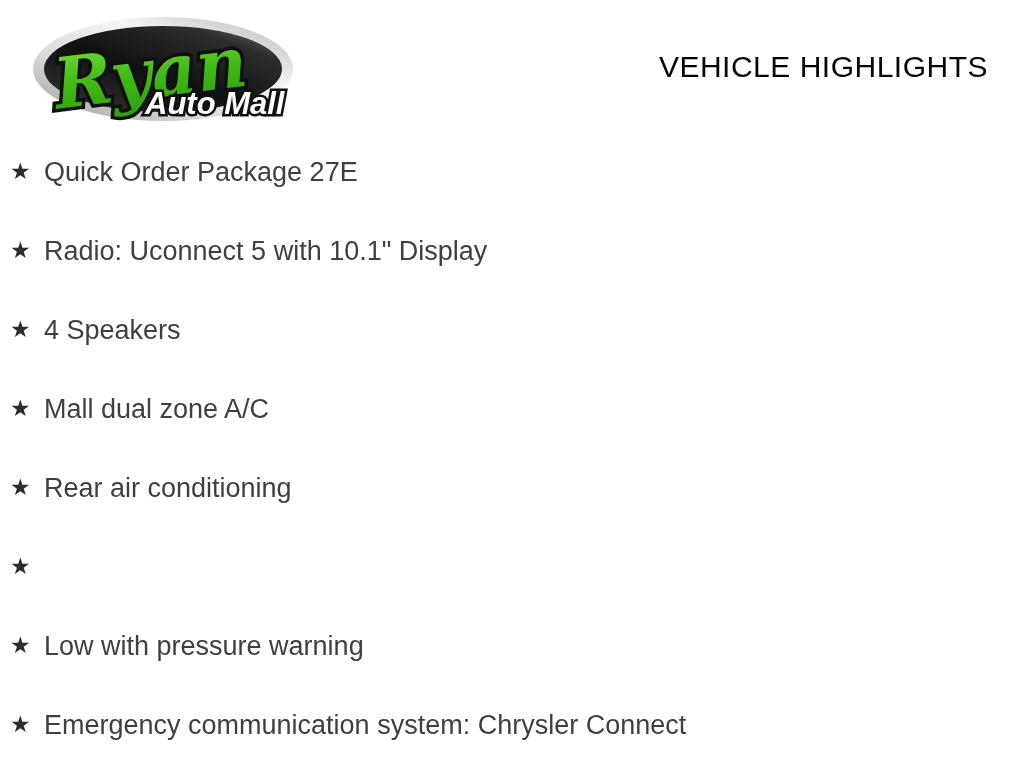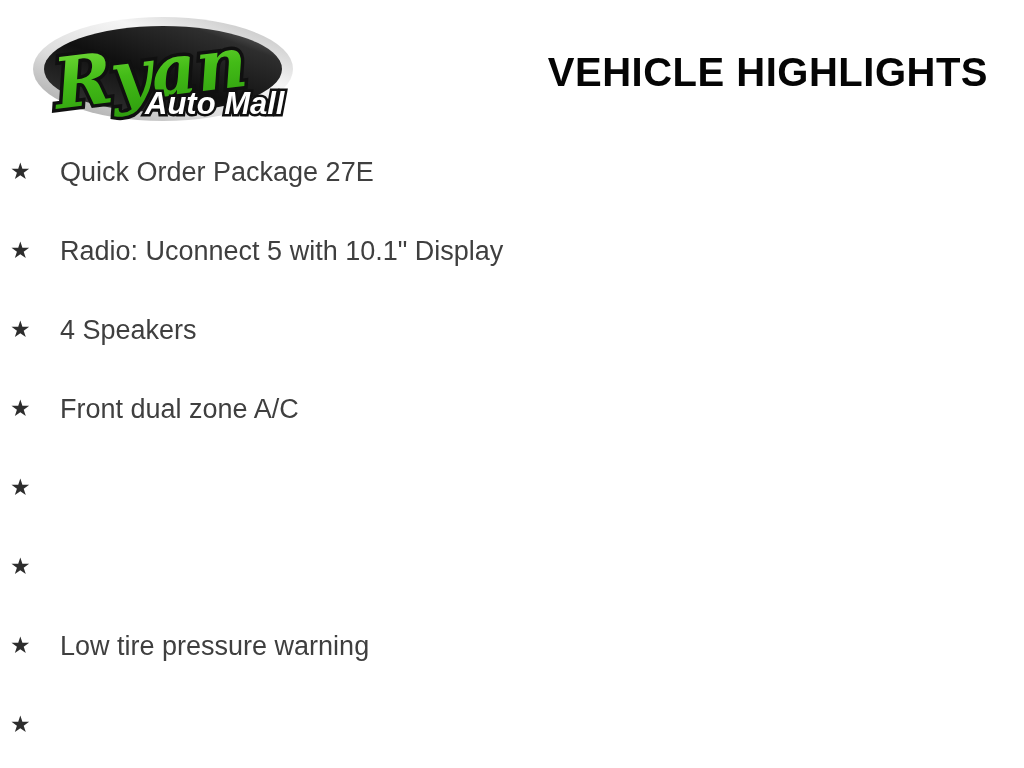--- a/index.html
+++ b/index.html
@@ -19,22 +19,22 @@
     position: absolute;
     left: 25px;
     top: 8px;
     width: 272px;
     height: 118px;
   }
   .page-title {
     position: absolute;
     top: 50px;
     right: 36px;
-    font-size: 40px;
-    font-weight: bold;
+    font-size: 30px;
+    font-weight: normal;
     color: #050505;
     letter-spacing: 0.5px;
     white-space: nowrap;
   }
   .highlights-list {
     position: absolute;
     top: 133px;
     left: 10px;
     right: 10px;
     margin: 0;
@@ -52,21 +52,20 @@
     font-size: 23px;
     line-height: 1;
     color: #2d2d2d;
     text-align: left;
     transform: translateY(-1px);
   }
   .label {
     font-size: 27px;
     color: #3f3f3f;
     white-space: nowrap;
-    margin-left: 16px;
   }
 </style>
 </head>
 <body>
 
 <div class="page">
 
   <div class="logo-wrap">
     <svg width="272" height="118" viewBox="0 0 272 118" aria-hidden="true">
       <defs>
@@ -105,30 +104,32 @@
     <li class="highlight-item">
       <span class="star">★</span>
       <span class="label">Radio: Uconnect 5 with 10.1" Display</span>
     </li>
     <li class="highlight-item">
       <span class="star">★</span>
       <span class="label">4 Speakers</span>
     </li>
     <li class="highlight-item">
       <span class="star">★</span>
-      <span class="label">Front dual zone A/C</span>
+      <span class="label">Mall dual zone A/C</span>
+    </li>
+    <li class="highlight-item">
+      <span class="star">★</span>
+      <span class="label">Rear air conditioning</span>
     </li>
     <li class="highlight-item">
       <span class="star">★</span>
     </li>
     <li class="highlight-item">
       <span class="star">★</span>
+      <span class="label">Low with pressure warning</span>
     </li>
     <li class="highlight-item">
       <span class="star">★</span>
-      <span class="label">Low tire pressure warning</span>
-    </li>
-    <li class="highlight-item">
-      <span class="star">★</span>
+      <span class="label">Emergency communication system: Chrysler Connect</span>
     </li>
   </ul>
 
 </div>
 
 </body></html>

